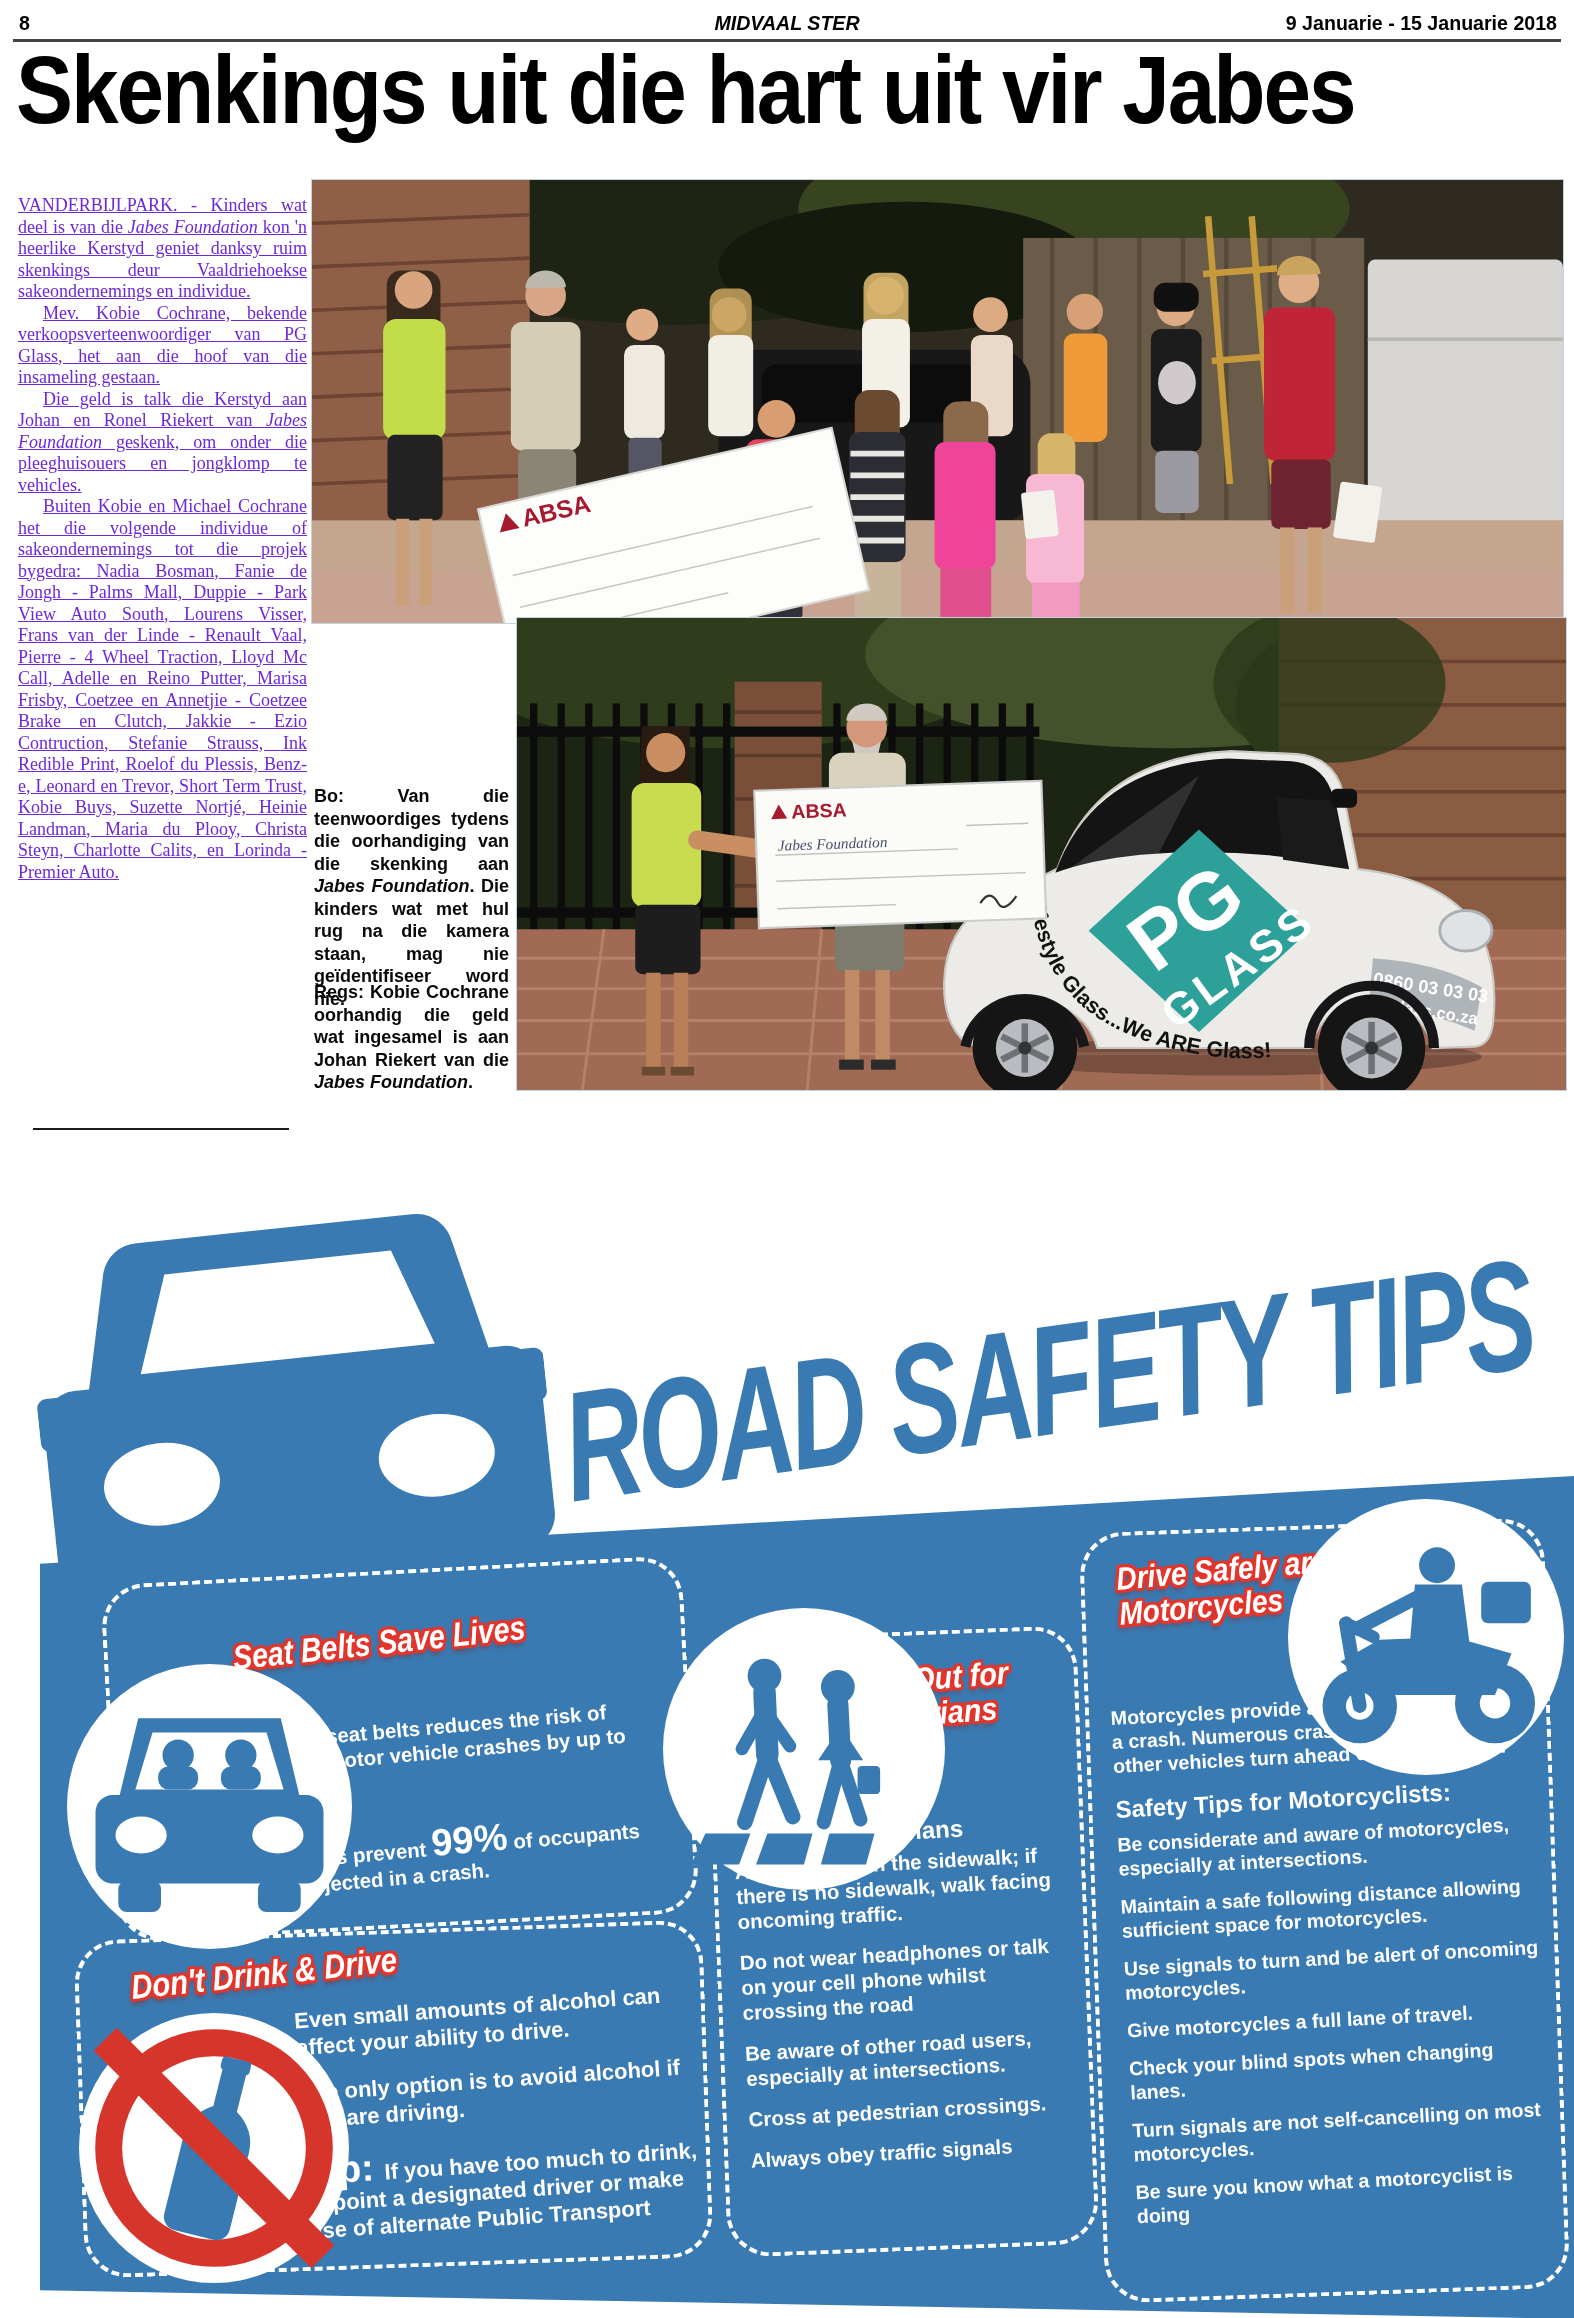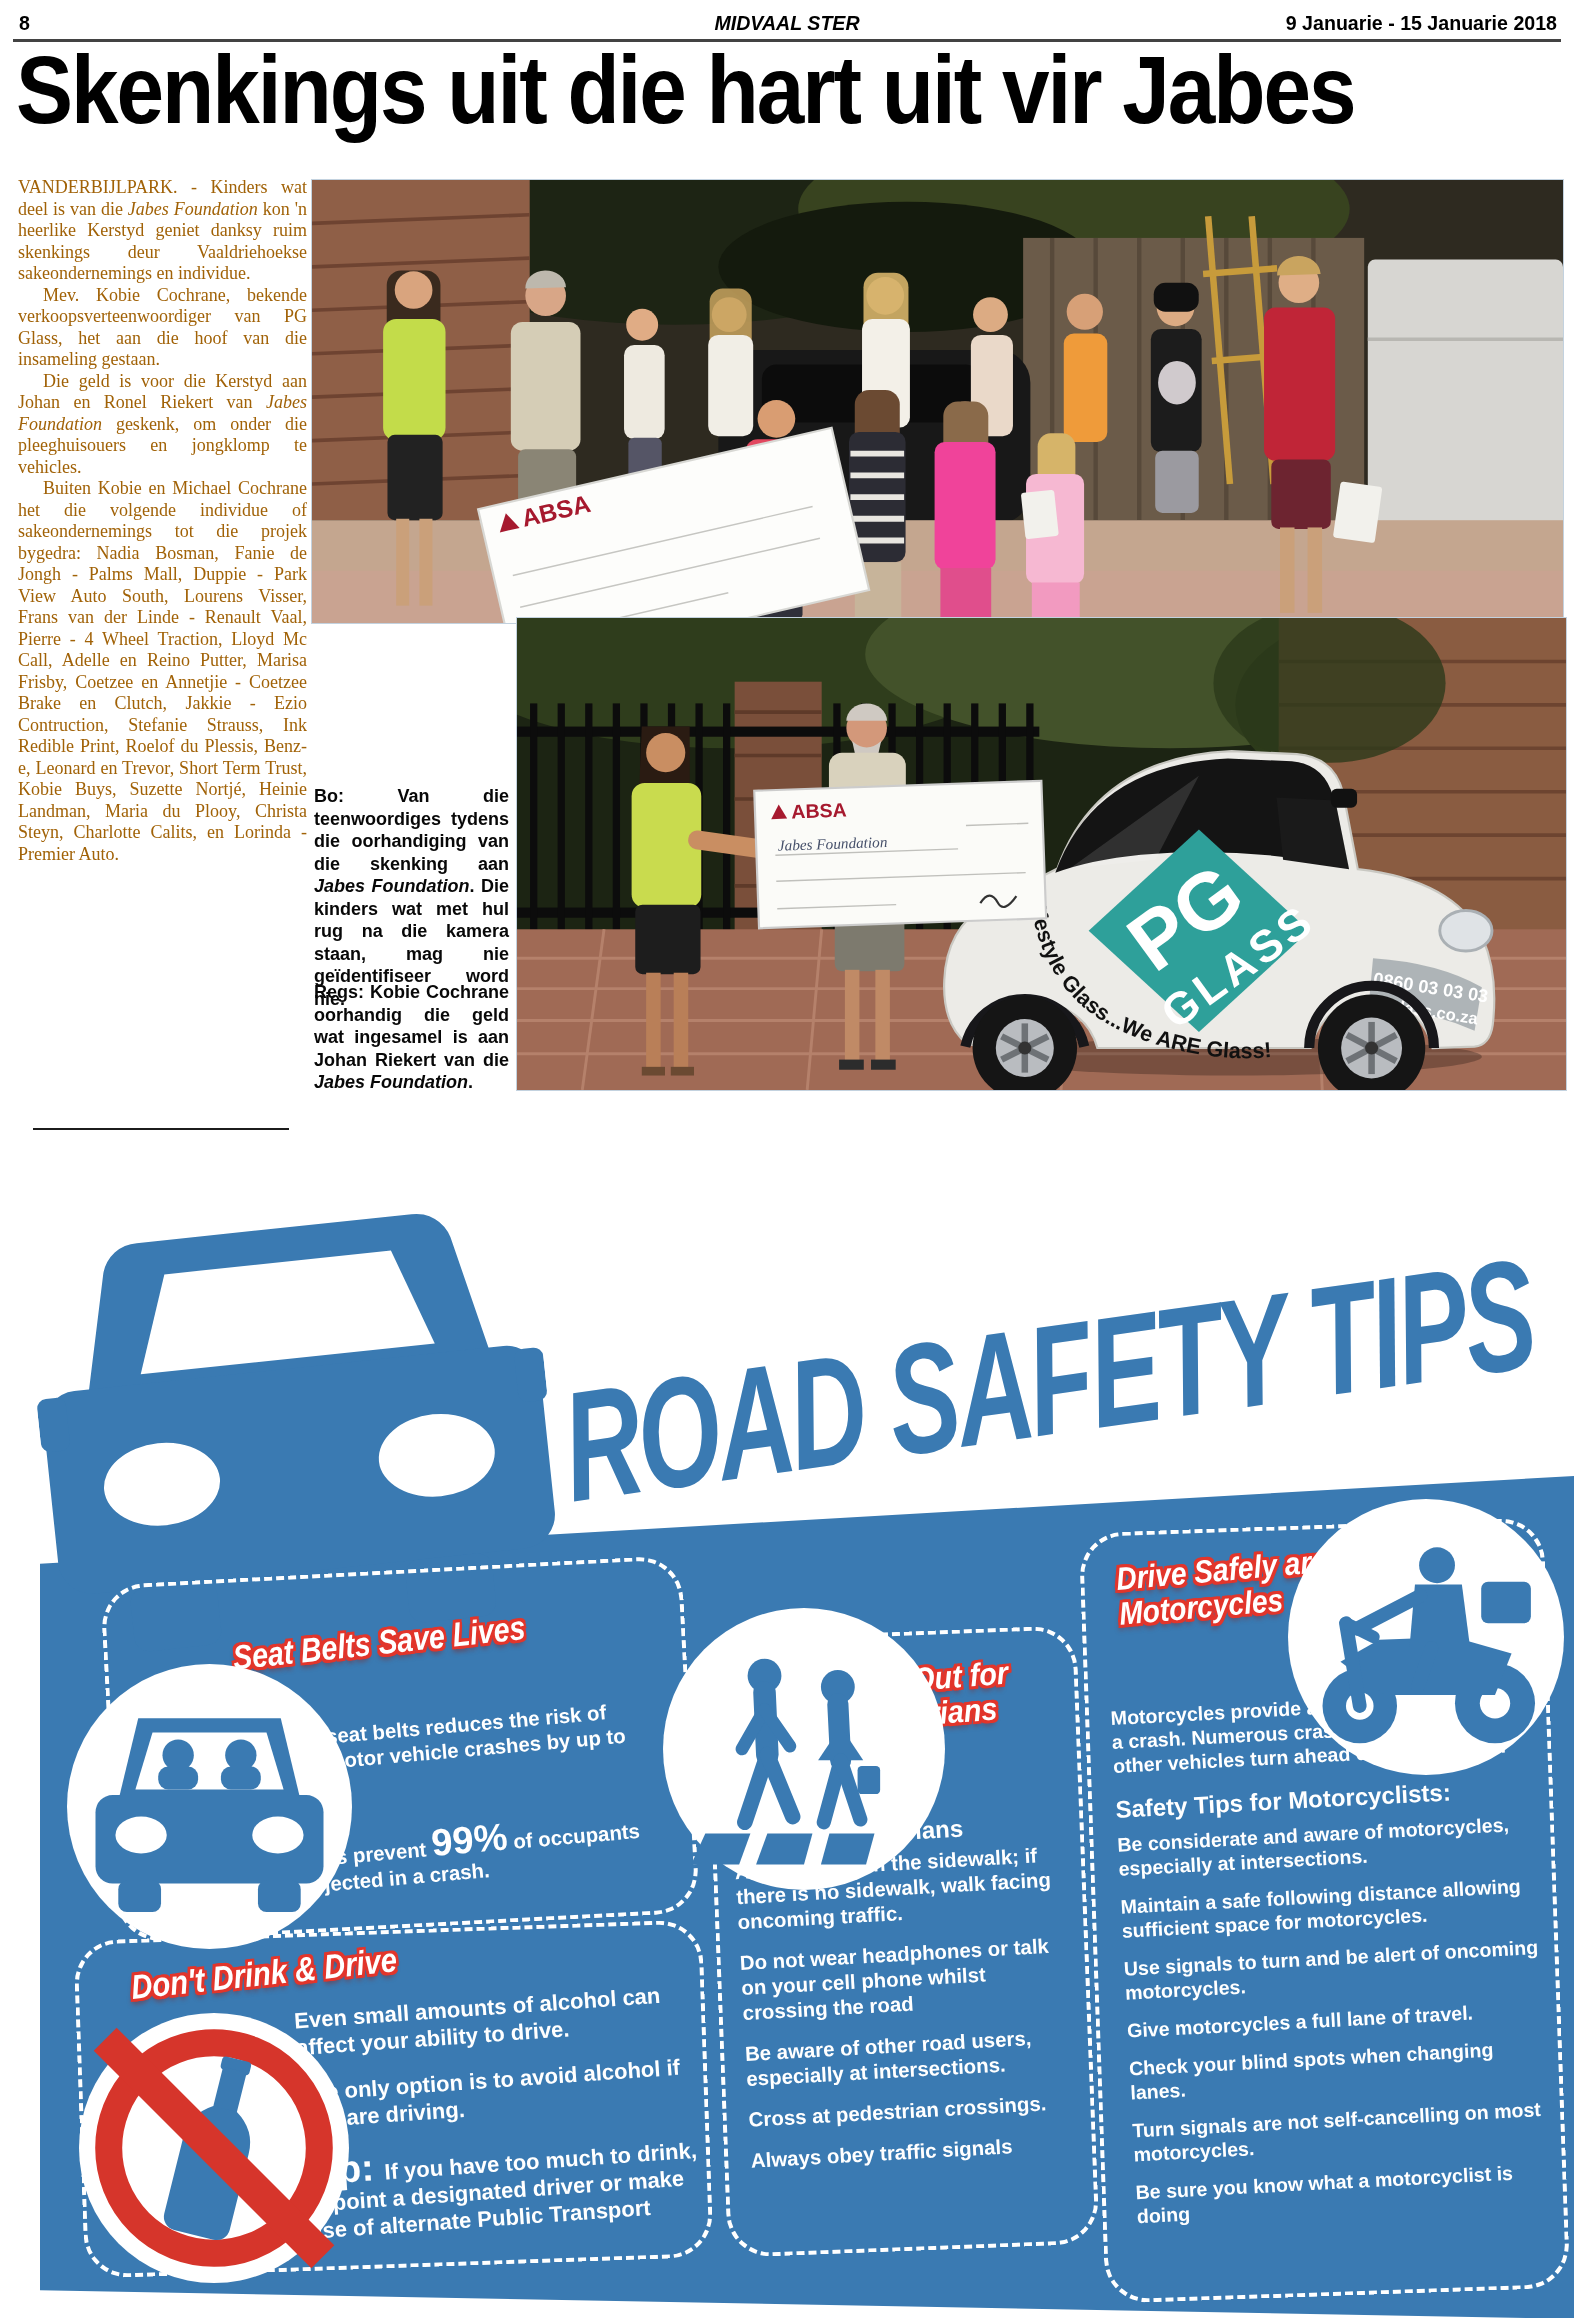--- a/index.html
+++ b/index.html
@@ -9,22 +9,22 @@
   .hdr-item{position:absolute;top:11.6px;font:bold 19.6px/22px "Liberation Sans",sans-serif;}
   .hdr-page{left:19px;}
   .hdr-masthead{left:0;right:0;text-align:center;font-style:italic;}
   .hdr-date{right:17px;}
   .hdr-rule{position:absolute;top:39px;left:13px;right:13px;height:2.9px;background:#434343;}
   
   .headline{position:absolute;top:41px;left:16px;white-space:nowrap;
             font:bold 92px/1.02 "Liberation Sans",sans-serif;letter-spacing:-2.2px;
             transform:scale(0.93,1.05);transform-origin:0 0;}
   
-  .article{position:absolute;left:18px;top:177px;width:289px;
-           font:18px/21.5px "Liberation Serif",serif;text-align:justify;color:#a16207;}
+  .article{position:absolute;left:18px;top:195px;width:289px;
+           font:18px/21.5px "Liberation Serif",serif;text-align:justify;color:#6d28d9;text-decoration:underline;}
   .article p{margin:0;text-indent:25px;}
   .article p:first-child{text-indent:0;}
   .it{font-style:italic;}
   .col-divider{position:absolute;left:33px;top:1128px;width:256px;height:2.2px;background:#1c1c1c;}
   
   .cap{position:absolute;left:314px;width:195px;font:bold 18px/22.5px "Liberation Sans",sans-serif;
        text-align:justify;color:#080808;}
   .cap-bo{top:767px;}
   .cap-regs{top:963px;}
   
@@ -78,21 +78,21 @@
   <span class="hdr-item hdr-page">8</span>
   <span class="hdr-item hdr-masthead">MIDVAAL STER</span>
   <span class="hdr-item hdr-date">9 Januarie - 15 Januarie 2018</span>
   <div class="hdr-rule"></div>
 
   <h1 class="headline" style="margin:0;">Skenkings uit die hart uit vir Jabes</h1>
 
   <div class="article">
       <p><span>VANDERBIJLPARK. - Kinders wat deel is van die </span><span class="it">Jabes Foundation</span><span> kon 'n heerlike Kerstyd geniet danksy ruim skenkings deur Vaaldriehoekse sakeondernemings en individue.</span></p>
       <p><span>Mev. Kobie Cochrane, bekende verkoopsverteenwoordiger van PG Glass, het aan die hoof van die insameling gestaan.</span></p>
-      <p><span>Die geld is voor die Kerstyd aan Johan en Ronel Riekert van </span><span class="it">Jabes Foundation</span><span> geskenk, om onder die pleeghuisouers en jongklomp te vehicles.</span></p>
+      <p><span>Die geld is talk die Kerstyd aan Johan en Ronel Riekert van </span><span class="it">Jabes Foundation</span><span> geskenk, om onder die pleeghuisouers en jongklomp te vehicles.</span></p>
       <p><span>Buiten Kobie en Michael Cochrane het die volgende individue of sakeondernemings tot die projek bygedra: Nadia Bosman, Fanie de Jongh - Palms Mall, Duppie - Park View Auto South, Lourens Visser, Frans van der Linde - Renault Vaal, Pierre - 4 Wheel Traction, Lloyd Mc Call, Adelle en Reino Putter, Marisa Frisby, Coetzee en Annetjie - Coetzee Brake en Clutch, Jakkie - Ezio Contruction, Stefanie Strauss, Ink Redible Print, Roelof du Plessis, Benz-e, Leonard en Trevor, Short Term Trust, Kobie Buys, Suzette Nortjé, Heinie Landman, Maria du Plooy, Christa Steyn, Charlotte Calits, en Lorinda - Premier Auto.</span></p>
     </div>
   <div class="col-divider"></div>
 
   <figure class="photo photo-top">
     <svg viewBox="0 0 1724 612" preserveAspectRatio="none">
       <rect x="0" y="0" width="1724" height="612" fill="#2e2a20"></rect>
       <ellipse cx="500" cy="60" rx="420" ry="140" fill="#1d2414"></ellipse>
       <ellipse cx="1050" cy="40" rx="380" ry="120" fill="#38431f"></ellipse>
       <ellipse cx="820" cy="120" rx="260" ry="90" fill="#141a0d"></ellipse>

